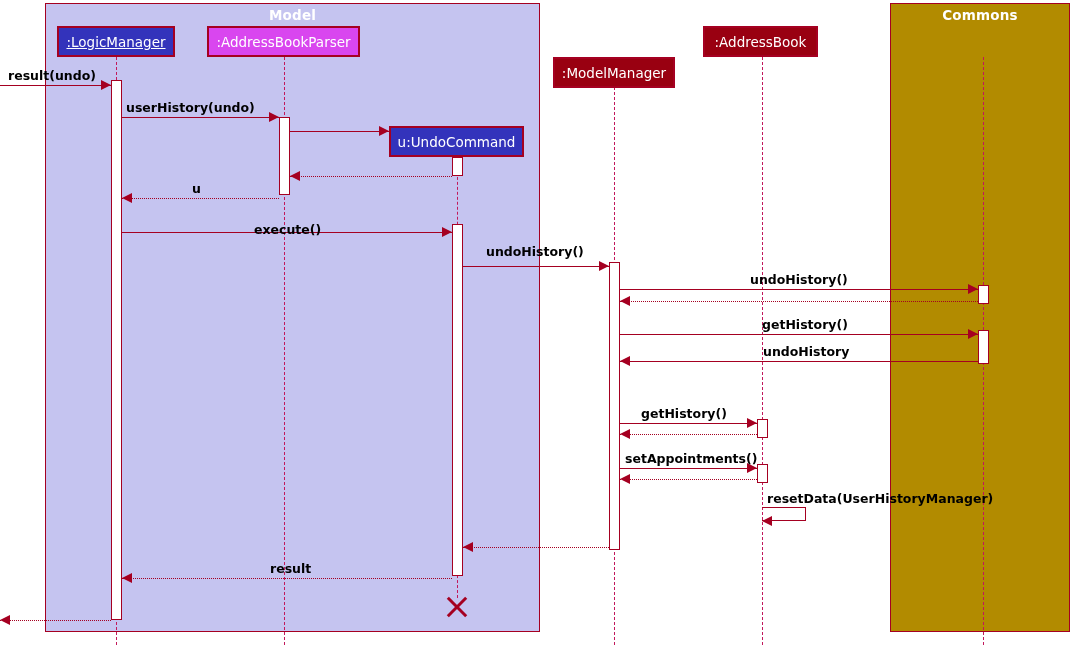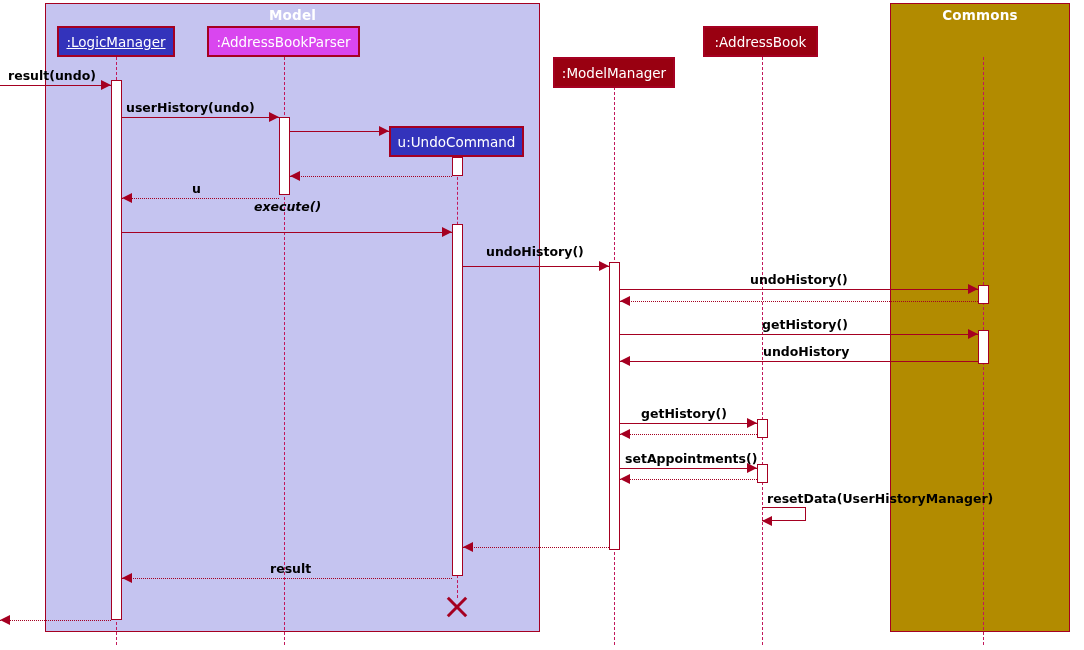--- a/index.html
+++ b/index.html
@@ -64,21 +64,21 @@
     <div class="msglabel" style="left: 126px; top: 100px;">userHistory(undo)</div>
     <div class="msgline" style="left: 290px; top: 131px; width: 99px;"></div>
     <div class="arrowhead right" style="top: 126px; left: 379px;"></div>
     <div class="msgline dashed" style="left: 290px; top: 176px; width: 162px;"></div>
     <div class="arrowhead left" style="top: 171px; left: 290px;"></div>
     <div class="msgline dashed" style="left: 122px; top: 198px; width: 157px;"></div>
     <div class="arrowhead left" style="top: 193px; left: 122px;"></div>
     <div class="msglabel" style="left: 192px; top: 181px;">u</div>
     <div class="msgline" style="left: 122px; top: 232px; width: 330px;"></div>
     <div class="arrowhead right" style="top: 227px; left: 442px;"></div>
-    <div class="msglabel" style="left: 254px; top: 199px; font-style: italic;">execute()</div>
+    <div class="msglabel" style="left: 254px; top: 222px;">execute()</div>
     <div class="msgline" style="left: 463px; top: 266px; width: 146px;"></div>
     <div class="arrowhead right" style="top: 261px; left: 599px;"></div>
     <div class="msglabel" style="left: 486px; top: 244px;">undoHistory()</div>
     <div class="msgline" style="left: 620px; top: 289px; width: 358px;"></div>
     <div class="arrowhead right" style="top: 284px; left: 968px;"></div>
     <div class="msglabel" style="left: 750px; top: 272px;">undoHistory()</div>
     <div class="msgline dashed" style="left: 620px; top: 301px; width: 358px;"></div>
     <div class="arrowhead left" style="top: 296px; left: 620px;"></div>
     <div class="msgline" style="left: 620px; top: 334px; width: 358px;"></div>
     <div class="arrowhead right" style="top: 329px; left: 968px;"></div>

